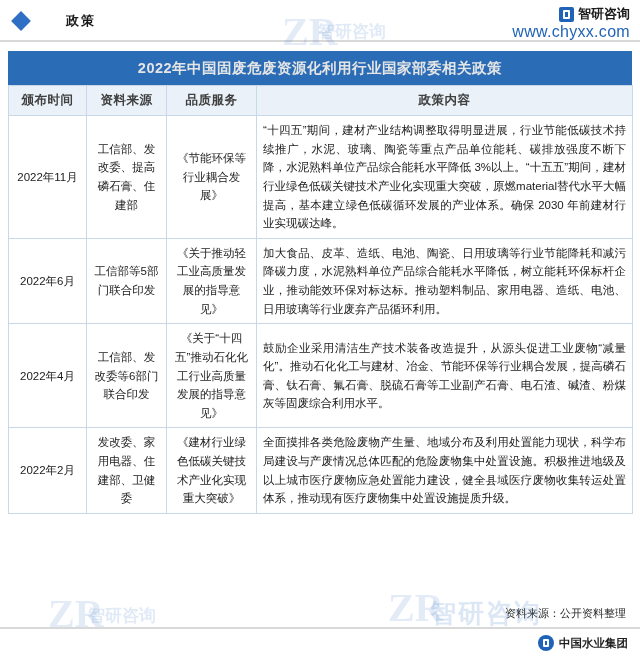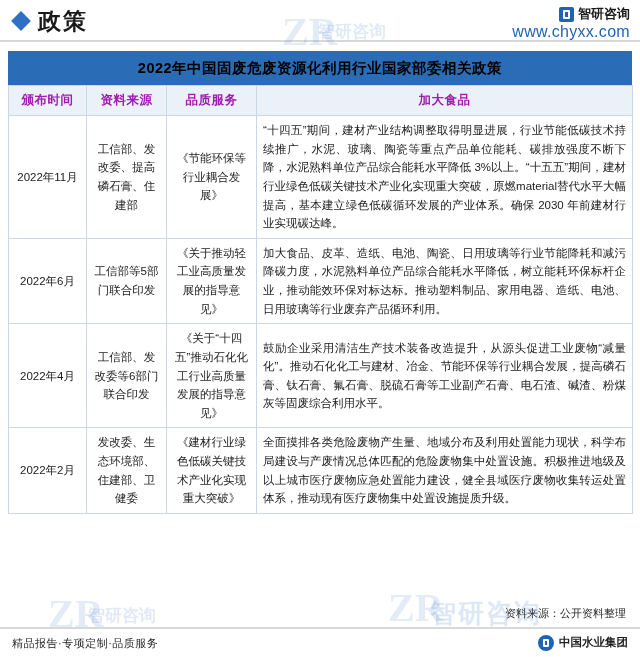--- a/index.html
+++ b/index.html
@@ -21,24 +21,25 @@
     padding-left:14px;
   }
   .diamond {
     width:14px; height:14px;
     background:#2f6fc4;
     transform:rotate(45deg);
     margin-right:10px;
     flex:0 0 auto;
   }
   .header-title {
-    font-size:23px;
+    font-size:13px;
     font-weight:bold;
     color:#1a1a1a;
     letter-spacing:2px;
+    margin-left:28px;
   }
   .header-rule {
     position:absolute;
     left:0; right:0; bottom:0;
     height:2px;
     background:#d8d8d8;
   }
   .brand {
     position:absolute;
     right:10px; top:6px;
@@ -63,39 +64,39 @@
     box-sizing:border-box;
   }
   .brand-name { font-size:13px; font-weight:bold; color:#1b1b1b; }
   .brand-url { font-size:16px; color:#1f63b8; letter-spacing:.3px; }
 
   
   .title-bar {
     margin:9px 8px 0 8px;
     height:34px;
     background:#2a6cb6;
-    color:#000000;
+    color:#e5e5e5;
     font-size:14.5px;
     font-weight:bold;
     display:flex;
     align-items:center;
     justify-content:center;
     letter-spacing:.5px;
   }
 
   
   table {
     margin:0 8px;
     width:624px;
     border-collapse:collapse;
     table-layout:fixed;
   }
   th {
     background:#eaf1f8;
-    color:#a21caf;
+    color:#404040;
     font-size:12.5px;
     font-weight:bold;
     border:1px solid #c9d8e6;
     height:30px;
     letter-spacing:.5px;
   }
   td {
     border:1px solid #c9d8e6;
     font-size:11.5px;
     color:#1b1b1b;
@@ -121,20 +122,21 @@
     padding:0 12px;
   }
   .footer-left {
     font-size:11px;
     color:#1f1f1f;
     letter-spacing:.5px;
   }
   .footer-right {
     margin-left:auto;
     display:flex;
+    align-items:center;
   }
   .wm-mark {
     width:16px;height:16px;border-radius:50%;
     background:#1f63b8;margin-right:5px;
     position:relative;flex:0 0 auto;
   }
   .wm-mark:after{
     content:"";position:absolute;left:5px;top:4px;
     width:6px;height:8px;border:2px solid #fff;border-radius:1px;
     box-sizing:border-box;
@@ -198,21 +200,21 @@
     <col class="c1">
       <col class="c2">
       <col class="c3">
       <col class="c4">
   </colgroup>
   <thead>
     <tr>
       <th>颁布时间</th>
       <th>资料来源</th>
       <th>品质服务</th>
-      <th>加大食品</th>
+      <th>政策内容</th>
     </tr>
   </thead>
   <tbody>
     <tr>
       <td class="c-center">2022年11月</td>
       <td class="c-center">工信部、发改委、提高磷石膏、住建部</td>
       <td class="c-center">《节能环保等行业耦合发展》</td>
       <td class="c-body">“十四五”期间，建材产业结构调整取得明显进展，行业节能低碳技术持续推广，水泥、玻璃、陶瓷等重点产品单位能耗、碳排放强度不断下降，水泥熟料单位产品综合能耗水平降低 3%以上。“十五五”期间，建材行业绿色低碳关键技术产业化实现重大突破，原燃material替代水平大幅提高，基本建立绿色低碳循环发展的产业体系。确保 2030 年前建材行业实现碳达峰。</td>
     </tr>
     <tr>
@@ -222,35 +224,34 @@
       <td class="c-body">加大食品、皮革、造纸、电池、陶瓷、日用玻璃等行业节能降耗和减污降碳力度，水泥熟料单位产品综合能耗水平降低，树立能耗环保标杆企业，推动能效环保对标达标。推动塑料制品、家用电器、造纸、电池、日用玻璃等行业废弃产品循环利用。</td>
     </tr>
     <tr>
       <td class="c-center">2022年4月</td>
       <td class="c-center">工信部、发改委等6部门联合印发</td>
       <td class="c-center">《关于“十四五”推动石化化工行业高质量发展的指导意见》</td>
       <td class="c-body">鼓励企业采用清洁生产技术装备改造提升，从源头促进工业废物“减量化”。推动石化化工与建材、冶金、节能环保等行业耦合发展，提高磷石膏、钛石膏、氟石膏、脱硫石膏等工业副产石膏、电石渣、碱渣、粉煤灰等固废综合利用水平。</td>
     </tr>
     <tr>
       <td class="c-center">2022年2月</td>
-      <td class="c-center">发改委、生态环境部、住建部、卫健委</td>
+      <td class="c-center">发改委、家用电器、住建部、卫健委</td>
       <td class="c-center">《建材行业绿色低碳关键技术产业化实现重大突破》</td>
       <td class="c-body">全面摸排各类危险废物产生量、地域分布及利用处置能力现状，科学布局建设与产废情况总体匹配的危险废物集中处置设施。积极推进地级及以上城市医疗废物应急处置能力建设，健全县域医疗废物收集转运处置体系，推动现有医疗废物集中处置设施提质升级。</td>
     </tr>
   </tbody>
 </table>
 
 <div class="source">资料来源：公开资料整理</div>
 
 <div class="wm wm-z" style="left:282px;  top:8px;">ZR</div>
 <div class="wm wm-mid" style="left:318px;  top:20px;">智研咨询</div>
 <div class="wm wm-z" style="left:48px;   top:590px;">ZR</div>
 <div class="wm wm-mid" style="left:88px;   top:604px;">智研咨询</div>
 <div class="wm wm-big" style="left:430px;  top:596px;">智研咨询</div>
 <div class="wm wm-z" style="left:388px;  top:584px;">ZR</div>
 
 <div class="footer">
-  <div class="footer-left">精品报告·专项定制·品质服务</div>
   <div class="footer-right">
     <span class="wm-mark"></span>
     <span class="wm-text">中国水业集团</span>
   </div>
 </div>
 
 </body></html>

